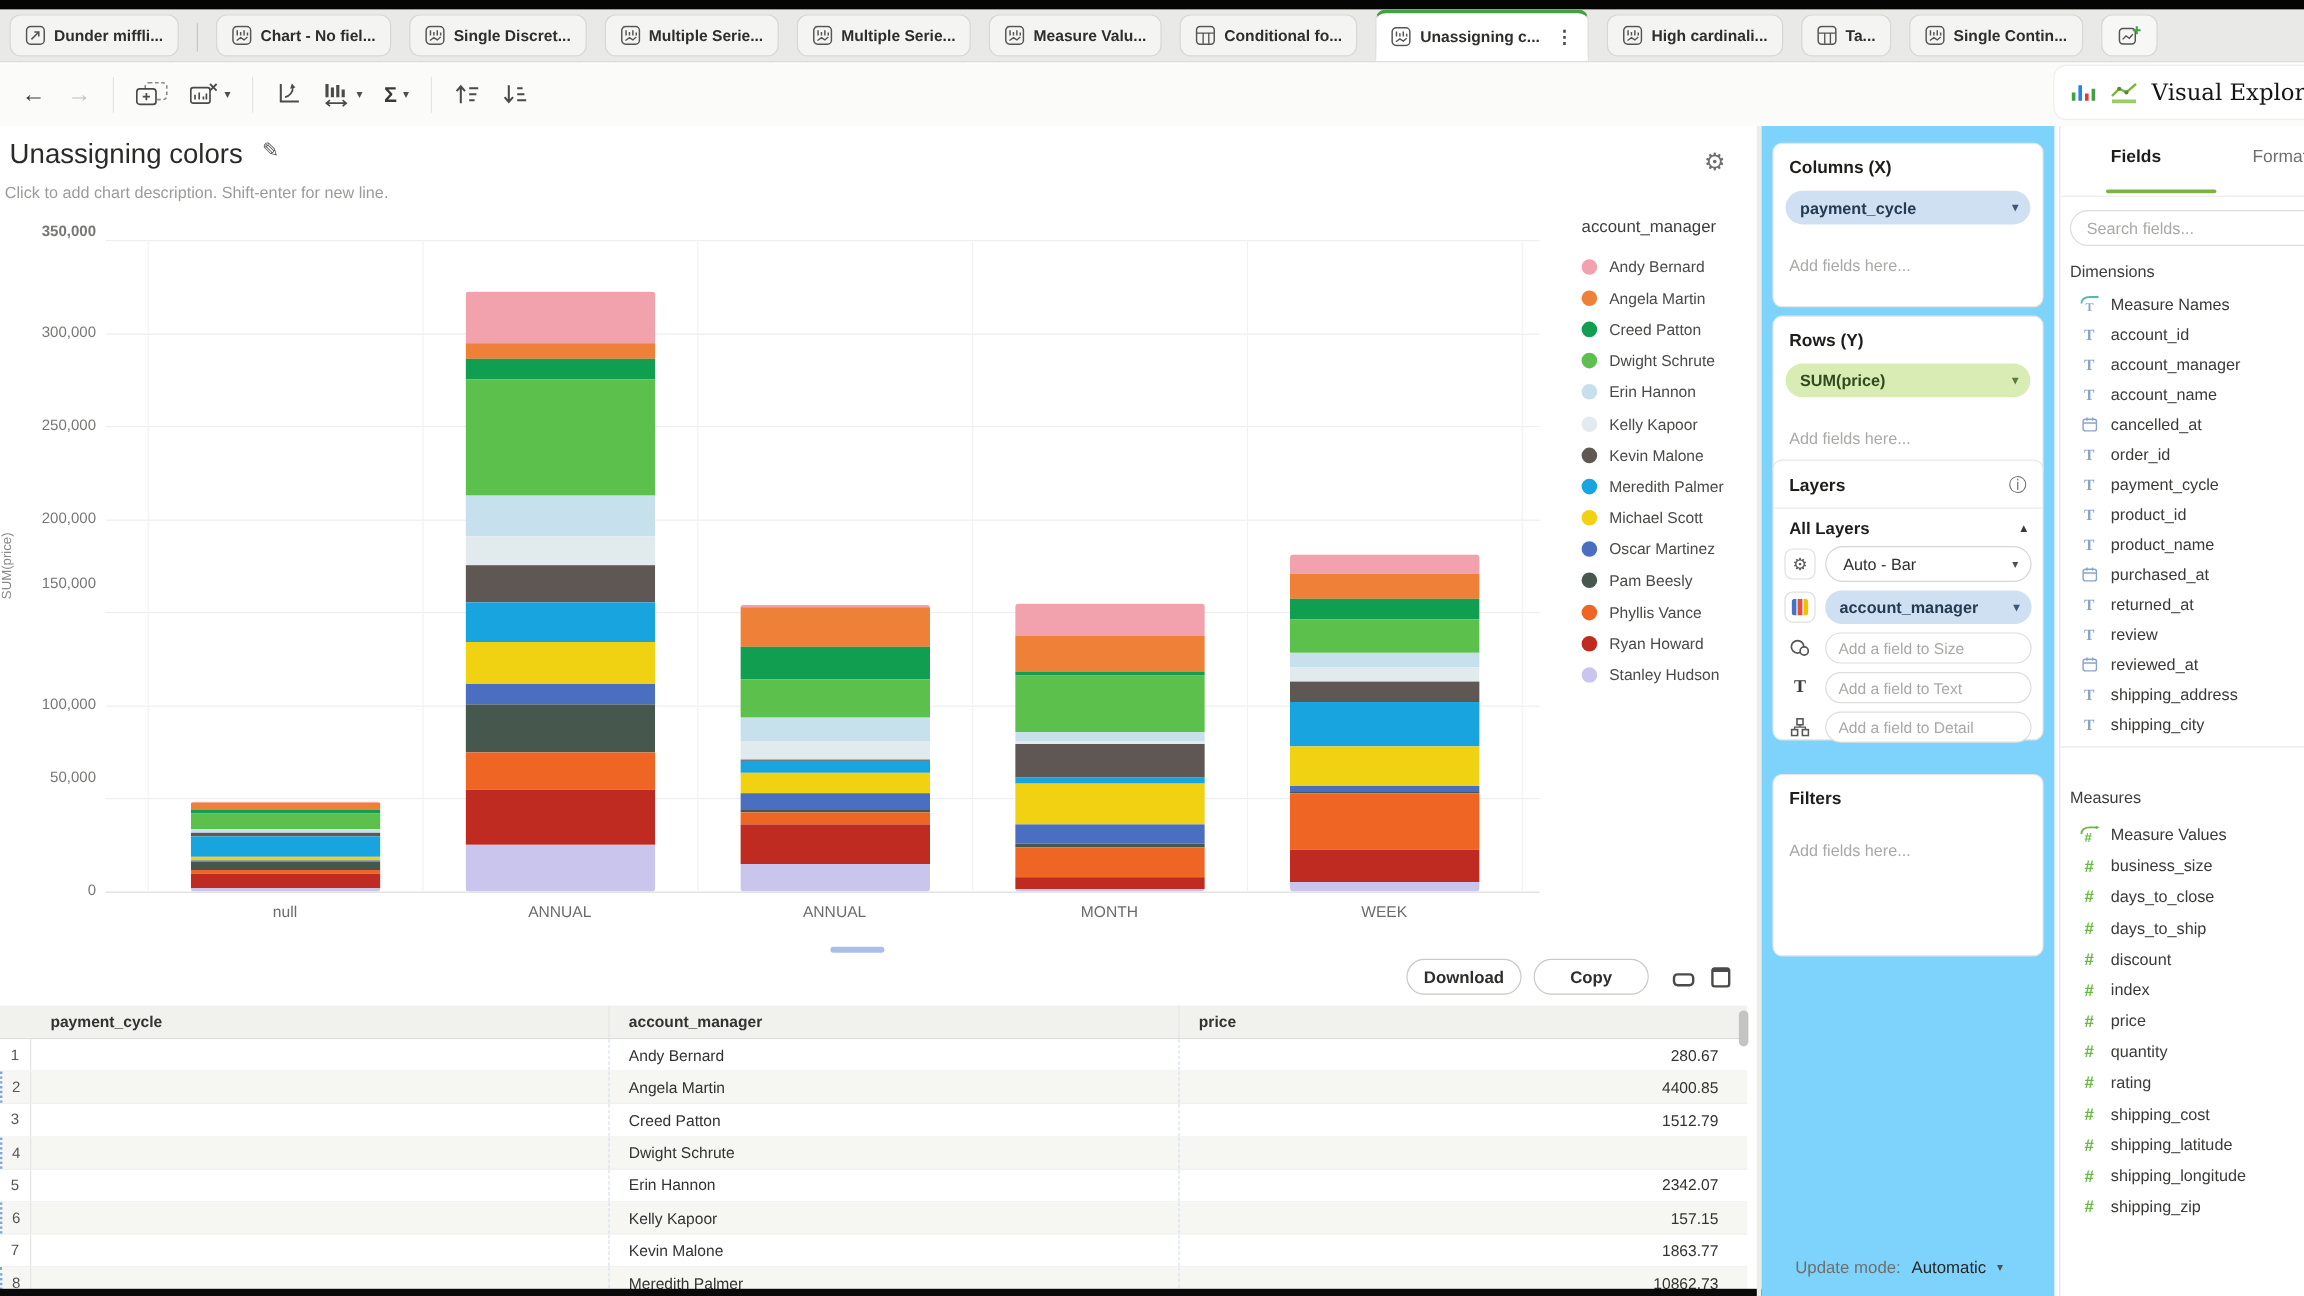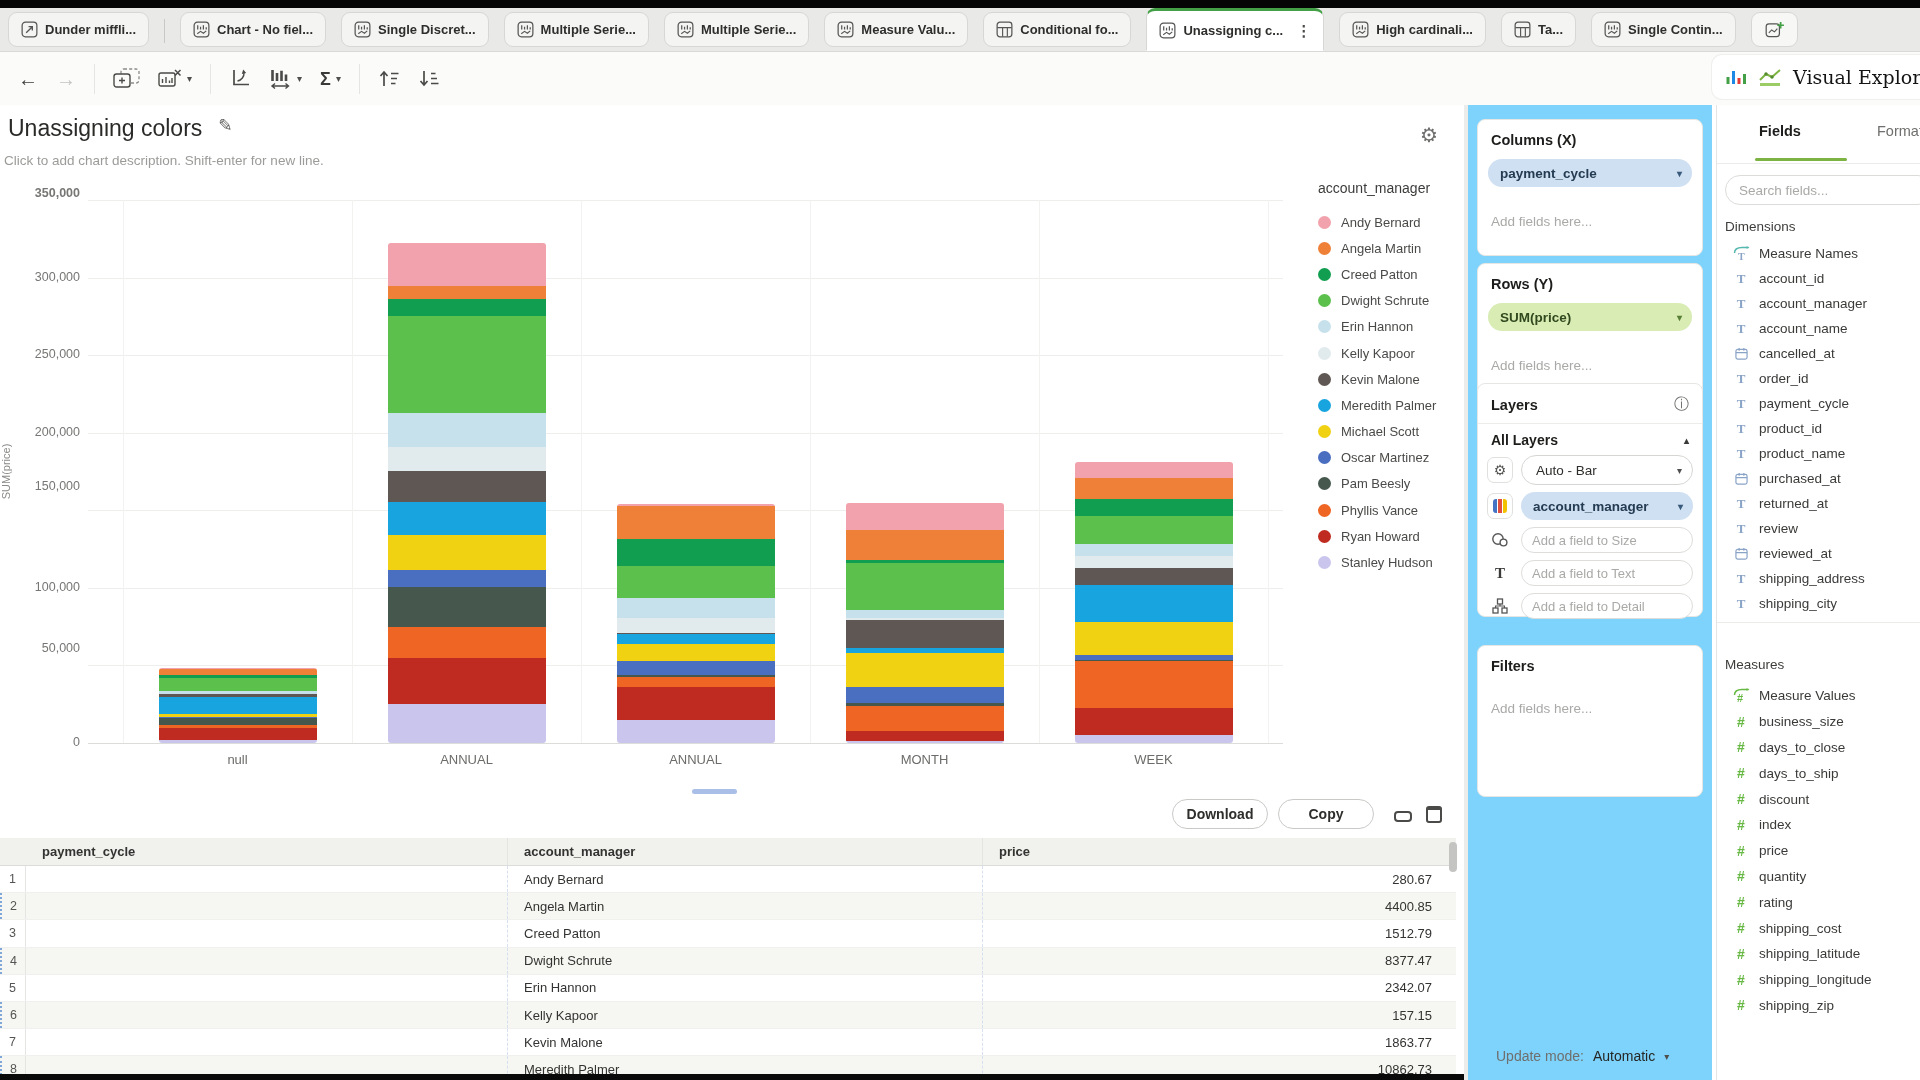--- a/index.html
+++ b/index.html
@@ -548,21 +548,20 @@
         <div class="trow">
           <div class="gut">3</div>
           <div class="td td1"></div>
           <div class="td td2">Creed Patton</div>
           <div class="td td3">1512.79</div>
         </div>
         <div class="trow striped">
           <div class="gut">4</div>
           <div class="td td1"></div>
           <div class="td td2">Dwight Schrute</div>
-          <div class="td td3">8377.47</div>
         </div>
         <div class="trow">
           <div class="gut">5</div>
           <div class="td td1"></div>
           <div class="td td2">Erin Hannon</div>
           <div class="td td3">2342.07</div>
         </div>
         <div class="trow striped">
           <div class="gut">6</div>
           <div class="td td1"></div>

